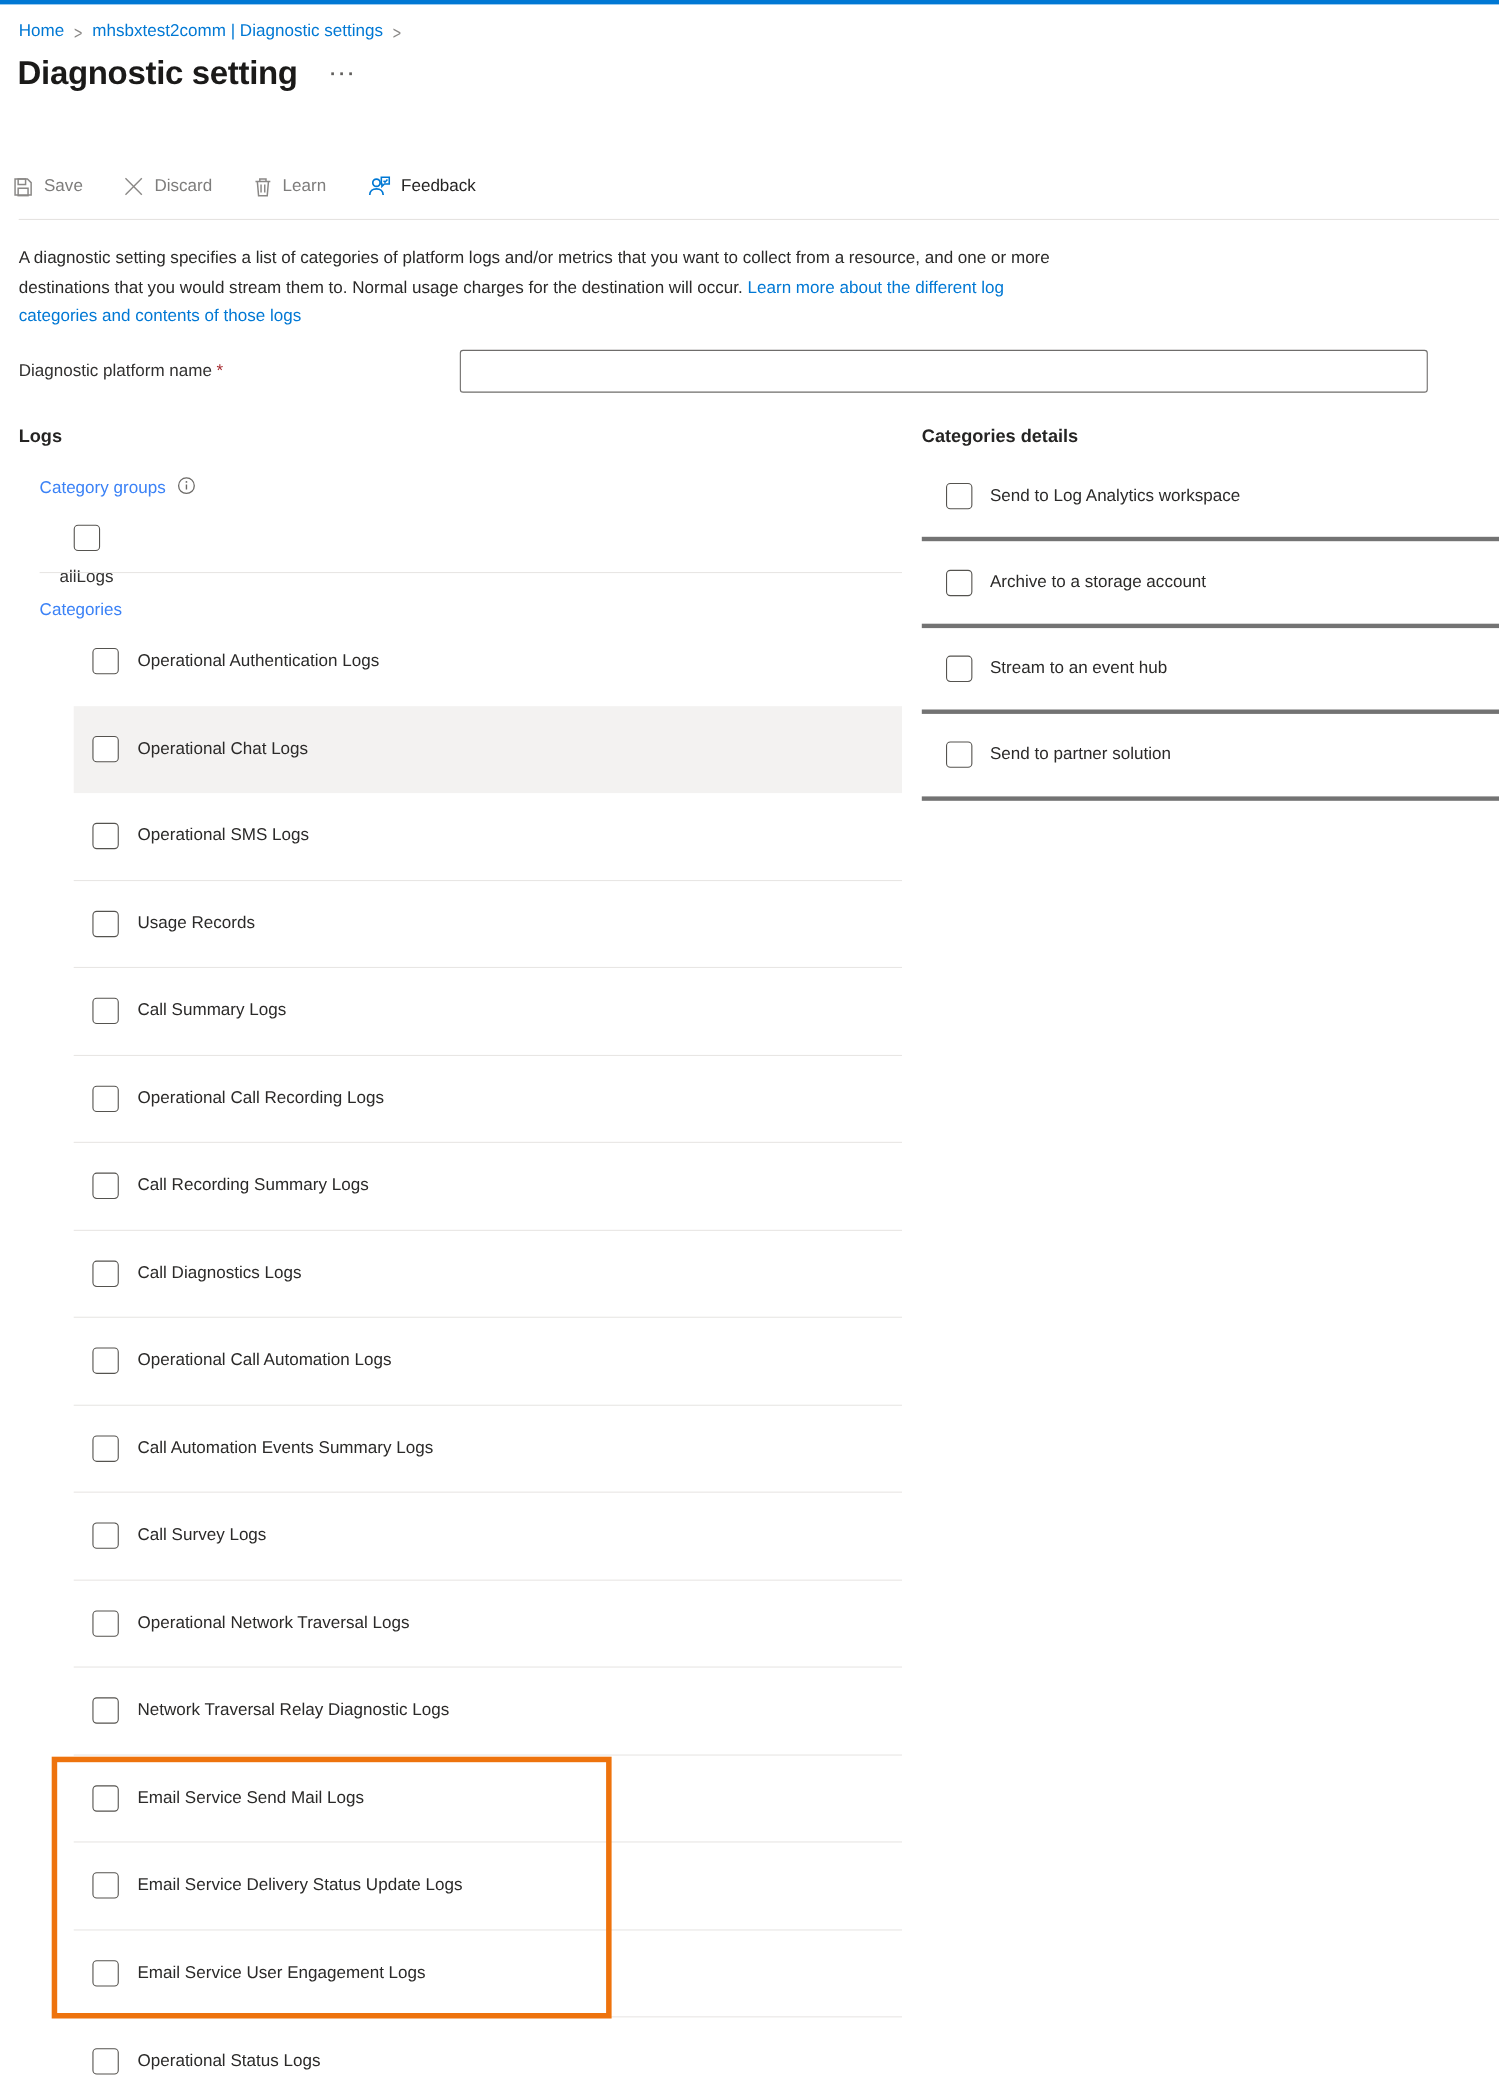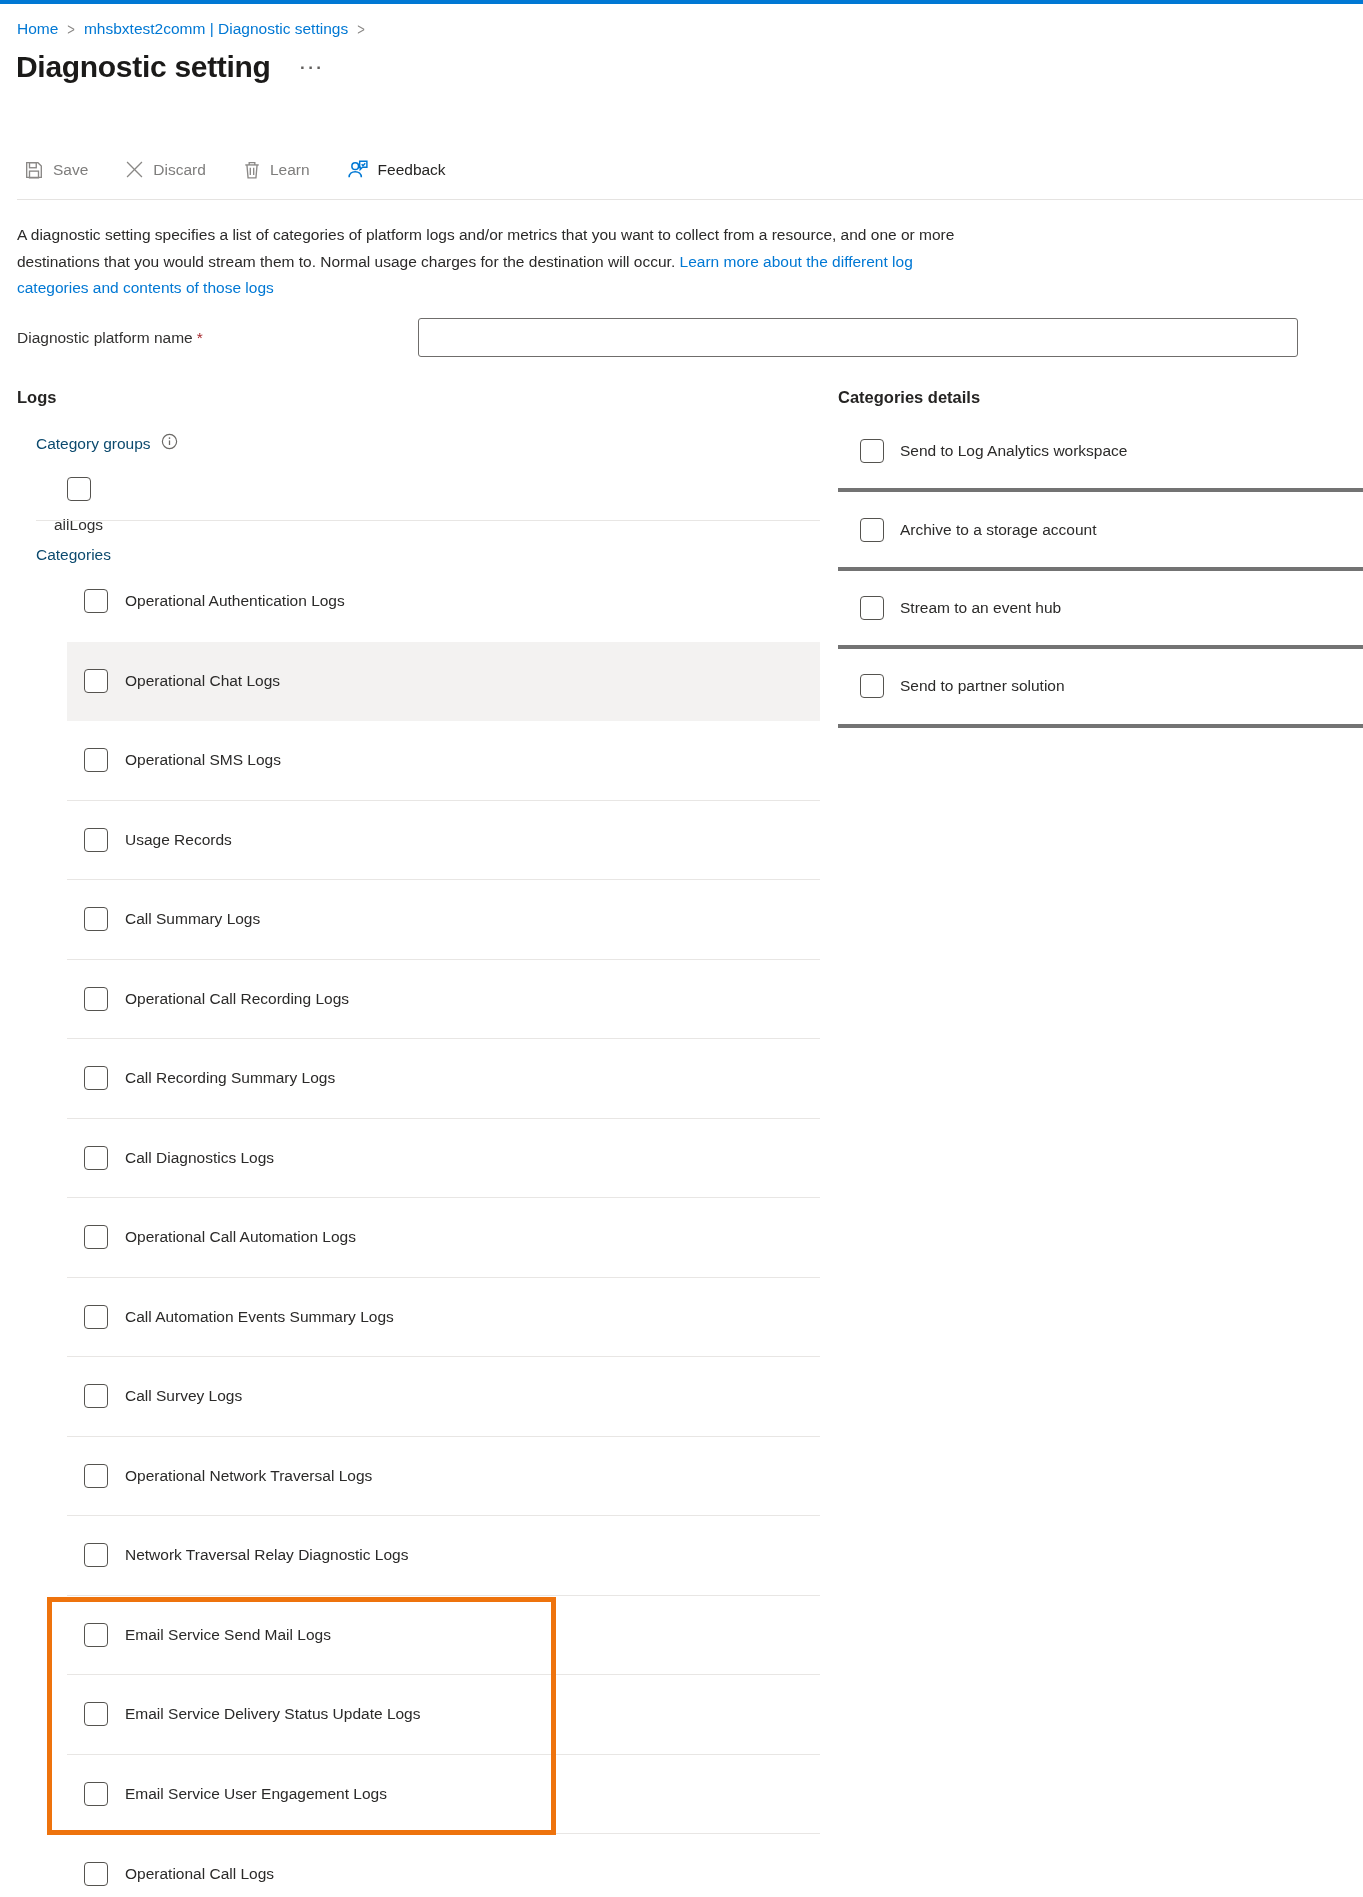--- a/index.html
+++ b/index.html
@@ -14,21 +14,21 @@
   
   .breadcrumb { position: absolute; left: 17px; top: 20px; display: flex; align-items: center; gap: 9px; font-size: 15.5px; }
   .breadcrumb a { color: var(--accent, #0078d4); text-decoration: none; cursor: pointer; }
   .crumb-sep { color: #8a8886; font-size: 13px; transform: scaleY(1.25); display: inline-block; padding-top: 1px; }
 
   
   .page-title { position: absolute; left: 16px; top: 50px; font-size: 30px; font-weight: 700; letter-spacing: -0.3px; color: #1b1a19; }
   .overflow-dots { position: absolute; left: 300px; top: 58px; font-size: 17px; letter-spacing: 2.5px; color: #605e5c; cursor: pointer; font-weight: 700; }
 
   
-  .toolbar { position: absolute; left: 25px; top: 160px; display: flex; align-items: center; gap: 38px; }
+  .toolbar { position: absolute; left: 12px; top: 160px; display: flex; align-items: center; gap: 38px; }
   .tb-item { display: flex; align-items: center; gap: 10px; font-size: 15.5px; color: #7e7d7c; cursor: pointer; }
   .tb-item.feedback { color: #252423; }
   .tb-item svg { display: block; }
   .toolbar-divider { position: absolute; left: 17px; top: 199px; width: 1346px; height: 1px; background: #e5e3e1; }
 
   
   .description { position: absolute; left: 17px; top: 222px; width: 952px; font-size: 15.5px; line-height: 26.5px; color: #2b2a29; }
   .description a { color: var(--accent, #0078d4); text-decoration: none; cursor: pointer; }
 
   
@@ -36,21 +36,21 @@
   .required-star { color: var(--required, #a4262c); margin-left: 4px; }
   .name-input { position: absolute; left: 418px; top: 318px; width: 880px; height: 39px;
     border: 1px solid #6f6d6b; border-radius: 3px; font-size: 15px; padding: 0 10px;
     font-family: "Liberation Sans", "DejaVu Sans", sans-serif; background: #fff; outline: none; }
 
   
   .section-header { position: absolute; font-size: 16.5px; font-weight: 700; color: #252423; }
   .logs-header { left: 17px; top: 388px; }
   .dest-header { left: 838px; top: 388px; }
 
-  .sub-label { position: absolute; font-size: 15.5px; color: #0c4a6e; }
+  .sub-label { position: absolute; font-size: 15.5px; color: #3b82f6; }
   .catgroups-label { left: 36px; top: 433px; display: flex; align-items: center; gap: 10px; }
   .categories-label { left: 36px; top: 546px; }
 
   
   .cbx { width: 24px; height: 24px; border: 1px solid #55534f; border-radius: 4px; background: #fff; flex: 0 0 auto; cursor: pointer; }
 
   .alllogs-row { position: absolute; left: 54px; top: 477px; display: flex; align-items: center; gap: 15px; font-size: 15.5px; flex-direction: column; }
   .groups-divider { position: absolute; left: 36px; top: 520px; width: 784px; height: 1px; background: #e8e6e4; }
 
   
@@ -219,21 +219,21 @@
     <div class="cat-row">
     <span class="cbx" role="checkbox" aria-checked="false"></span>
     <span class="cat-label">Email Service Delivery Status Update Logs</span>
   </div>
     <div class="cat-row">
     <span class="cbx" role="checkbox" aria-checked="false"></span>
     <span class="cat-label">Email Service User Engagement Logs</span>
   </div>
     <div class="cat-row">
     <span class="cbx" role="checkbox" aria-checked="false"></span>
-    <span class="cat-label">Operational Call Logs</span>
+    <span class="cat-label">Operational Status Logs</span>
   </div>
   </div>
 
 <div class="section-header dest-header">Categories details</div>
 <div class="dest-list" id="dest-list">
     <div class="dest-row">
     <span class="cbx" role="checkbox" aria-checked="false"></span>
     <span class="dest-label">Send to Log Analytics workspace</span>
   </div>
     <div class="dest-row">

